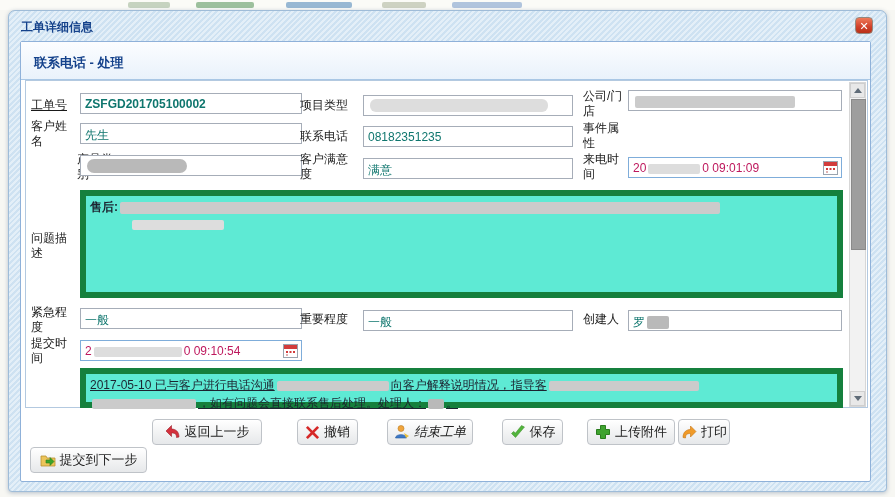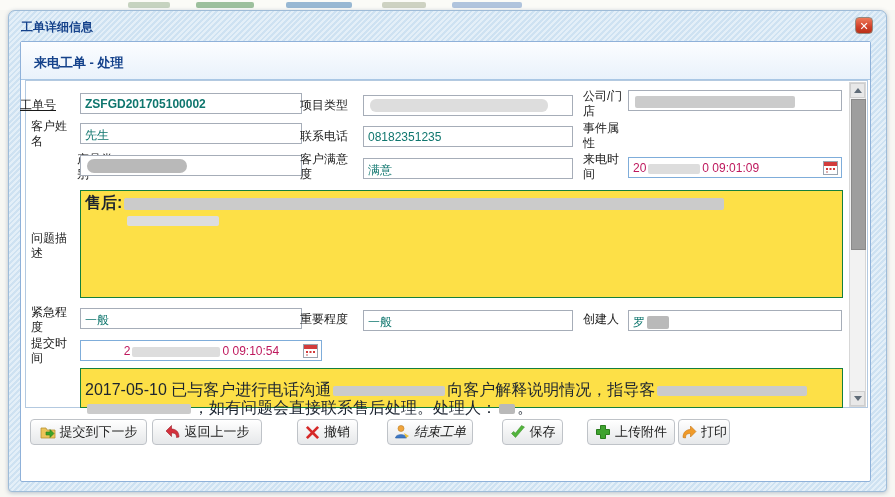--- a/index.html
+++ b/index.html
@@ -51,22 +51,22 @@
   }
 
   .lbl{position:absolute;font-size:12px;line-height:15px;color:#1a1a1a;}
   .inp{
     position:absolute;height:21px;background:#fff;border:1px solid #a6adb8;
     font-size:12px;color:#0f766e;padding:3px 3px 0 4px;box-sizing:border-box;
     white-space:nowrap;overflow:hidden;
   }
   .inp.date{border-color:#7fadda;color:#be185d;}
   .tarea{
-    position:absolute;background:#fde047;border:1px solid #15803d;
-    font-size:16px;color:#1c2430;padding:3px 4px;box-sizing:border-box;line-height:17px;
+    position:absolute;background:#5eead4;border:6px solid #15803d;
+    font-size:12px;color:#1c2430;padding:3px 4px;box-sizing:border-box;line-height:17px;
   }
   .redact{display:inline-block;height:10px;border-radius:2px;background:#cbcbcb;vertical-align:middle;margin:0 2px;}
   .redact.dk{background:#b9b9b9;}
   .redact.lt{background:#dddddd;}
 
   .cal-icon{
     position:absolute;right:3px;top:2px;width:15px;height:15px;cursor:pointer;
   }
 
   
@@ -104,28 +104,28 @@
   </div>
 
   <div class="window">
     <div class="titlebar">
       <span class="title">工单详细信息</span>
       <div class="close-btn">✕</div>
     </div>
 
     <div class="inner">
       <div class="panel-header">
-        <span>来电工单 - 处理</span>
+        <span>联系电话 - 处理</span>
       </div>
     </div>
   </div>
 
   <div class="formview"></div>
 
-  <span class="lbl" style="left:20px;top:98px;text-decoration:underline;">工单号</span>
+  <span class="lbl" style="left:31px;top:98px;text-decoration:underline;">工单号</span>
   <div class="inp" style="left:80px;top:93px;width:222px;font-weight:bold;"><span>ZSFGD201705100002</span></div>
 
   <span class="lbl" style="left:300px;top:98px;">项目类型</span>
   <div class="inp" style="left:363px;top:95px;width:210px;"><span class="redact lt" style="width:178px;height:13px;border-radius:6px;margin-top:-2px;"></span></div>
 
   <span class="lbl" style="left:583px;top:89px;width:46px;">公司/门店</span>
   <div class="inp" style="left:628px;top:90px;width:214px;"><span class="redact" style="width:160px;height:12px;"></span></div>
 
   <span class="lbl" style="left:31px;top:119px;width:46px;">客户姓名</span>
   <div class="inp" style="left:80px;top:123px;width:222px;"><span>先生</span></div>
@@ -163,48 +163,48 @@
   <span class="lbl" style="left:31px;top:305px;width:46px;">紧急程度</span>
   <div class="inp" style="left:80px;top:308px;width:222px;"><span>一般</span></div>
 
   <span class="lbl" style="left:300px;top:312px;text-align:center;">重要程度</span>
   <div class="inp" style="left:363px;top:310px;width:210px;"><span>一般</span></div>
 
   <span class="lbl" style="left:583px;top:312px;">创建人</span>
   <div class="inp" style="left:628px;top:310px;width:214px;"><span>罗</span><span class="redact dk" style="width:22px;height:13px;"></span></div>
 
   <span class="lbl" style="left:31px;top:336px;width:46px;">提交时间</span>
-  <div class="inp date" style="left:80px;top:340px;width:242px;text-align:center;">
+  <div class="inp date" style="left:80px;top:340px;width:222px;">
     <span>2</span><span class="redact lt" style="width:88px;"></span><span>0 09:10:54</span>
     <svg class="cal-icon" viewBox="0 0 15 15">
         <rect x="0.5" y="1.5" width="14" height="13" fill="#fff" stroke="#9aa4af"></rect>
         <rect x="1" y="2" width="13" height="4" fill="#d23c3c"></rect>
         <rect x="3" y="8" width="2" height="2" fill="#d23c3c"></rect>
         <rect x="6.5" y="8" width="2" height="2" fill="#d23c3c"></rect>
         <rect x="10" y="8" width="2" height="2" fill="#d23c3c"></rect>
         <rect x="3" y="11" width="2" height="2" fill="#e0b0b0"></rect>
       </svg>
   </div>
 
-  <div class="tarea" style="left:80px;top:368px;width:763px;height:40px;padding-top:12px;line-height:18px;">
+  <div class="tarea" style="left:80px;top:368px;width:763px;height:40px;padding-top:2px;line-height:18px;text-decoration:underline;">
     <div style="white-space:nowrap;overflow:hidden;"><span>2017-05-10 已与客户进行电话沟通</span><span class="redact" style="width:112px;"></span><span>向客户解释说明情况，指导客</span><span class="redact" style="width:150px;"></span></div>
     <div style="white-space:nowrap;overflow:hidden;"><span class="redact" style="width:104px;"></span><span>，如有问题会直接联系售后处理。处理人：</span><span class="redact dk" style="width:16px;"></span><span>。</span></div>
   </div>
 
   <div class="scrollbar">
     <div class="sb-btn sb-up">
         <i></i>
       </div>
     <div class="sb-thumb"></div>
     <div class="sb-btn sb-down">
         <i></i>
       </div>
   </div>
 
-  <div class="tbtn" style="left:30px;width:117px;">
+  <div class="tbtn" style="left:30px;width:117px;margin-top:28px;">
     <svg width="16" height="16" viewBox="0 0 16 16">
         <path d="M1 4 h5 l1 2 h8 v8 h-14 z" fill="#ecc459" stroke="#b99334" stroke-width="0.8"></path>
         <path d="M6 8 h4 v-2.5 l4 4 -4 4 v-2.5 h-4 z" fill="#3ba428" stroke="#2a7d1c" stroke-width="0.6"></path>
       </svg>
     <span>提交到下一步</span>
   </div>
 
   <div class="tbtn" style="left:152px;width:110px;">
     <svg width="16" height="16" viewBox="0 0 16 16">
         <path d="M14 13 C14 7 10 5 6.5 5 L6.5 1.5 L1 7 L6.5 12.5 L6.5 9 C10 9 11.5 10 11.5 13.5 Z" fill="#d4303c" stroke="#9c1f28" stroke-width="0.6"></path>

